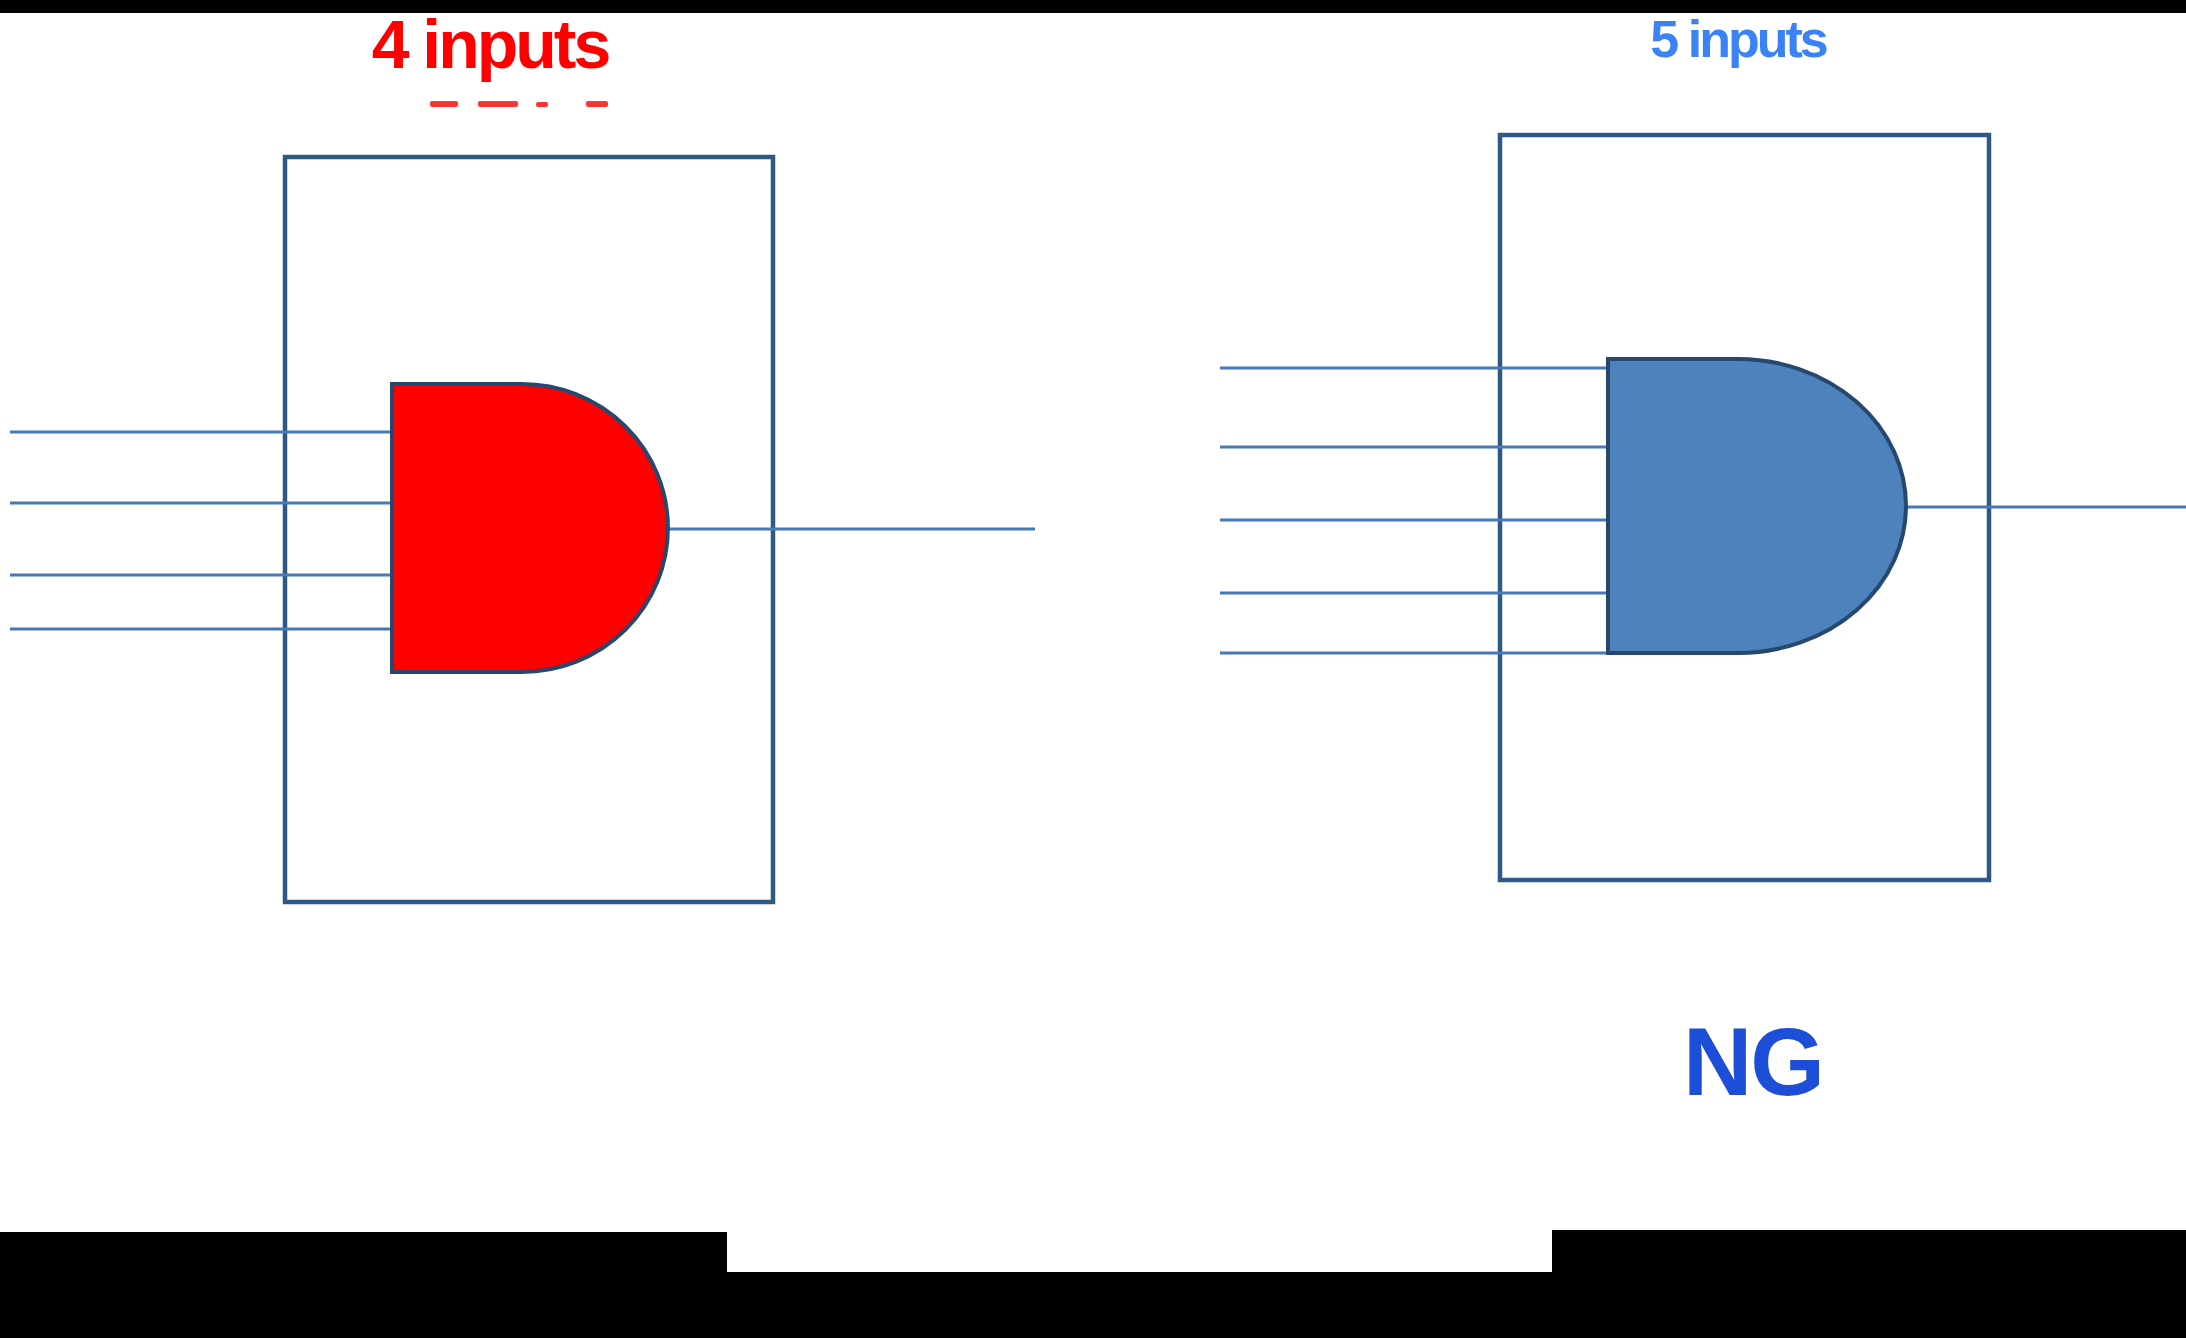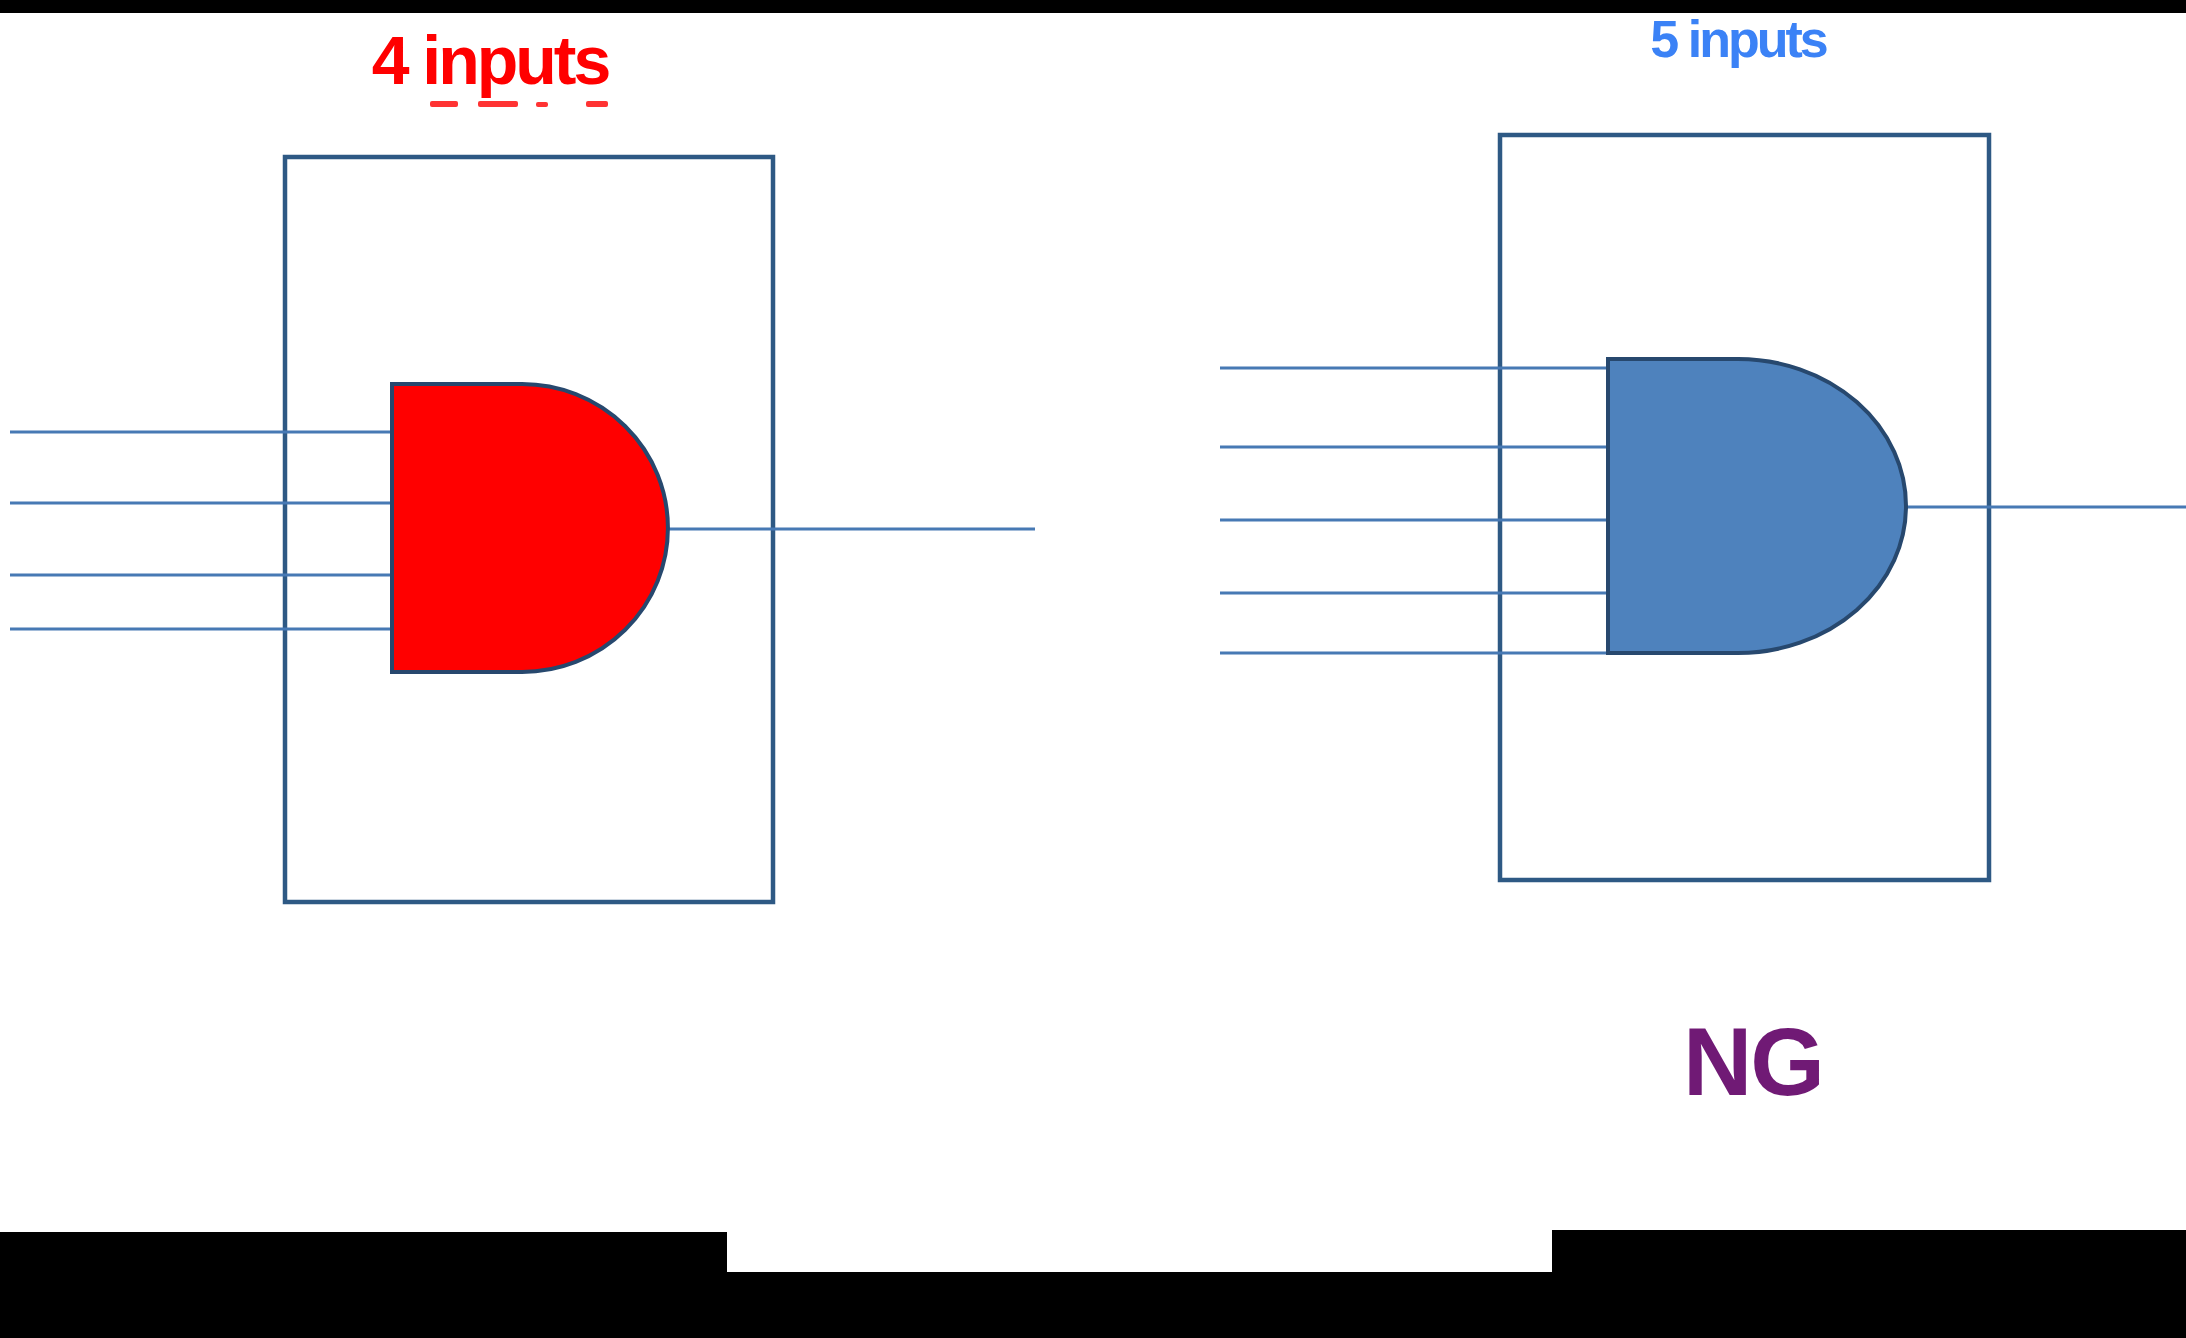--- a/index.html
+++ b/index.html
@@ -14,24 +14,24 @@
   .bar.bottom-full{left:0;top:1272px;width:2186px;height:66px;}
   .bar.bottom-left{left:0;top:1232px;width:727px;height:42px;}
   .bar.bottom-right{left:1552px;top:1230px;width:634px;height:44px;}
   
   .panel-box{fill:none;stroke:#2e5984;stroke-width:4.5px;}
   .wire{stroke:#4779b4;stroke-width:3px;}
   .gate{stroke:#27486e;stroke-width:4px;}
   .dash{fill:#ff0000;opacity:.8;}
   
   .lbl{position:absolute;text-align:center;font-weight:bold;line-height:1;white-space:nowrap;}
-  .title-left{left:340px;top:26px;width:300px;font-size:68px;letter-spacing:-3px;color:#ff0000;}
+  .title-left{left:340px;top:10px;width:300px;font-size:68px;letter-spacing:-3px;color:#ff0000;}
   .title-right{left:1588px;top:13px;width:300px;font-size:52px;letter-spacing:-3px;color:#3b82f6;}
   .ok-label{left:430px;top:992px;width:200px;font-size:96px;letter-spacing:-2px;color:#ff0000;}
-  .ng-label{left:1648px;top:1014px;width:210px;font-size:96px;letter-spacing:-2px;color:#701a75;}
+  .ng-label{left:1648px;top:1014px;width:210px;font-size:96px;letter-spacing:-2px;color:#1d4ed8;}
   .caption{left:935px;top:1132px;width:400px;font-size:112px;letter-spacing:-3px;color:#000000;}
 </style>
 </head>
 <body>
 
 <div class="stage">
 
   <div class="bar top"></div>
 
   <svg class="layer" viewBox="0 0 2186 1338">

